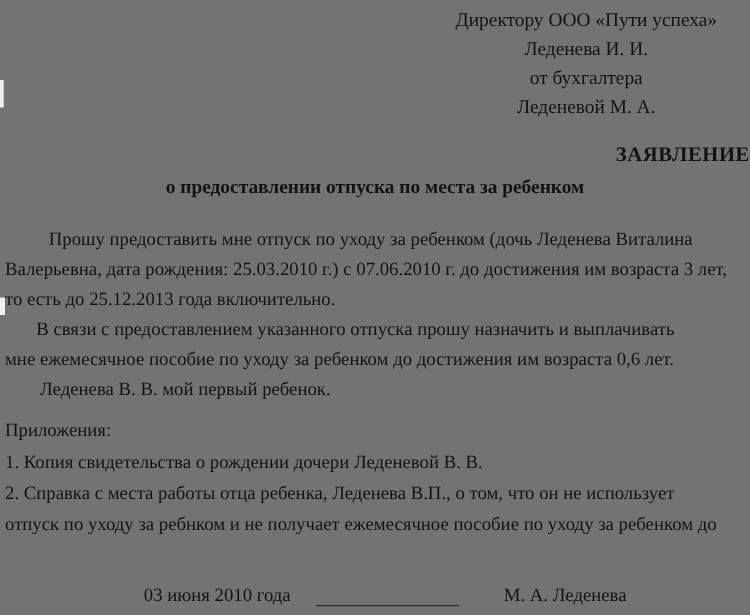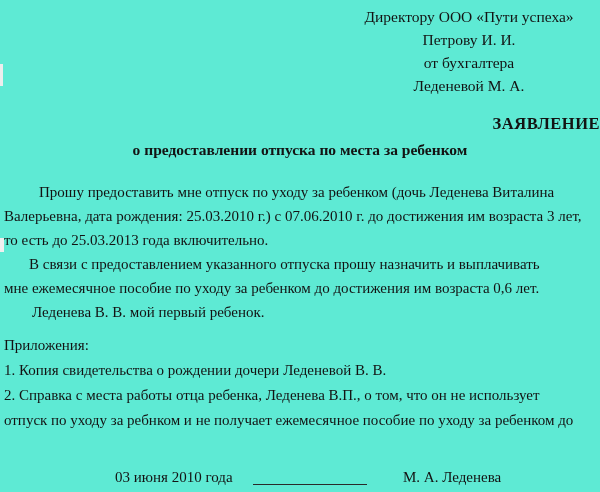--- a/index.html
+++ b/index.html
@@ -4,21 +4,21 @@
 <style>
   html, body {
     margin: 0;
     padding: 0;
     background: #ffffff;
   }
   .page {
     position: relative;
     width: 600px;
     height: 492px;
-    background: #5eead4;
+    background: #737373;
     color: #131313;
     font-family: "Liberation Serif", "DejaVu Serif", serif;
     overflow: hidden;
   }
   .header-block {
     position: absolute;
     top: 5px;
     right: 15px;
     width: 232px;
     text-align: center;
@@ -120,32 +120,32 @@
 </head>
 <body>
 
 <div class="page">
 
   <div class="scan-artifact-1"></div>
   <div class="scan-artifact-2"></div>
 
   <div class="header-block">
     <div class="line">Директору ООО «Пути успеха»</div>
-    <div class="line">Петрову И. И.</div>
+    <div class="line">Леденева И. И.</div>
     <div class="line">от бухгалтера</div>
     <div class="line">Леденевой М. А.</div>
   </div>
 
   <div class="doc-title">ЗАЯВЛЕНИЕ</div>
   <div class="doc-subtitle">о предоставлении отпуска по места за ребенком</div>
 
   <div class="body-block">
     <div class="line indent-1">Прошу предоставить мне отпуск по уходу за ребенком (дочь Леденева Виталина</div>
     <div class="line">Валерьевна, дата рождения: 25.03.2010 г.) с 07.06.2010 г. до достижения им возраста 3 лет,</div>
-    <div class="line">то есть до 25.03.2013 года включительно.</div>
+    <div class="line">то есть до 25.12.2013 года включительно.</div>
     <div class="line indent-2">В связи с предоставлением указанного отпуска прошу назначить и выплачивать</div>
     <div class="line">мне ежемесячное пособие по уходу за ребенком до достижения им возраста 0,6 лет.</div>
     <div class="line indent-3">Леденева В. В. мой первый ребенок.</div>
   </div>
 
   <div class="attachments-block">
     <div class="line">Приложения:</div>
     <div class="line">1. Копия свидетельства о рождении дочери Леденевой В. В.</div>
     <div class="line">2. Справка с места работы отца ребенка, Леденева В.П., о том, что он не использует</div>
     <div class="line">отпуск по уходу за ребнком и не получает ежемесячное пособие по уходу за ребенком до</div>

